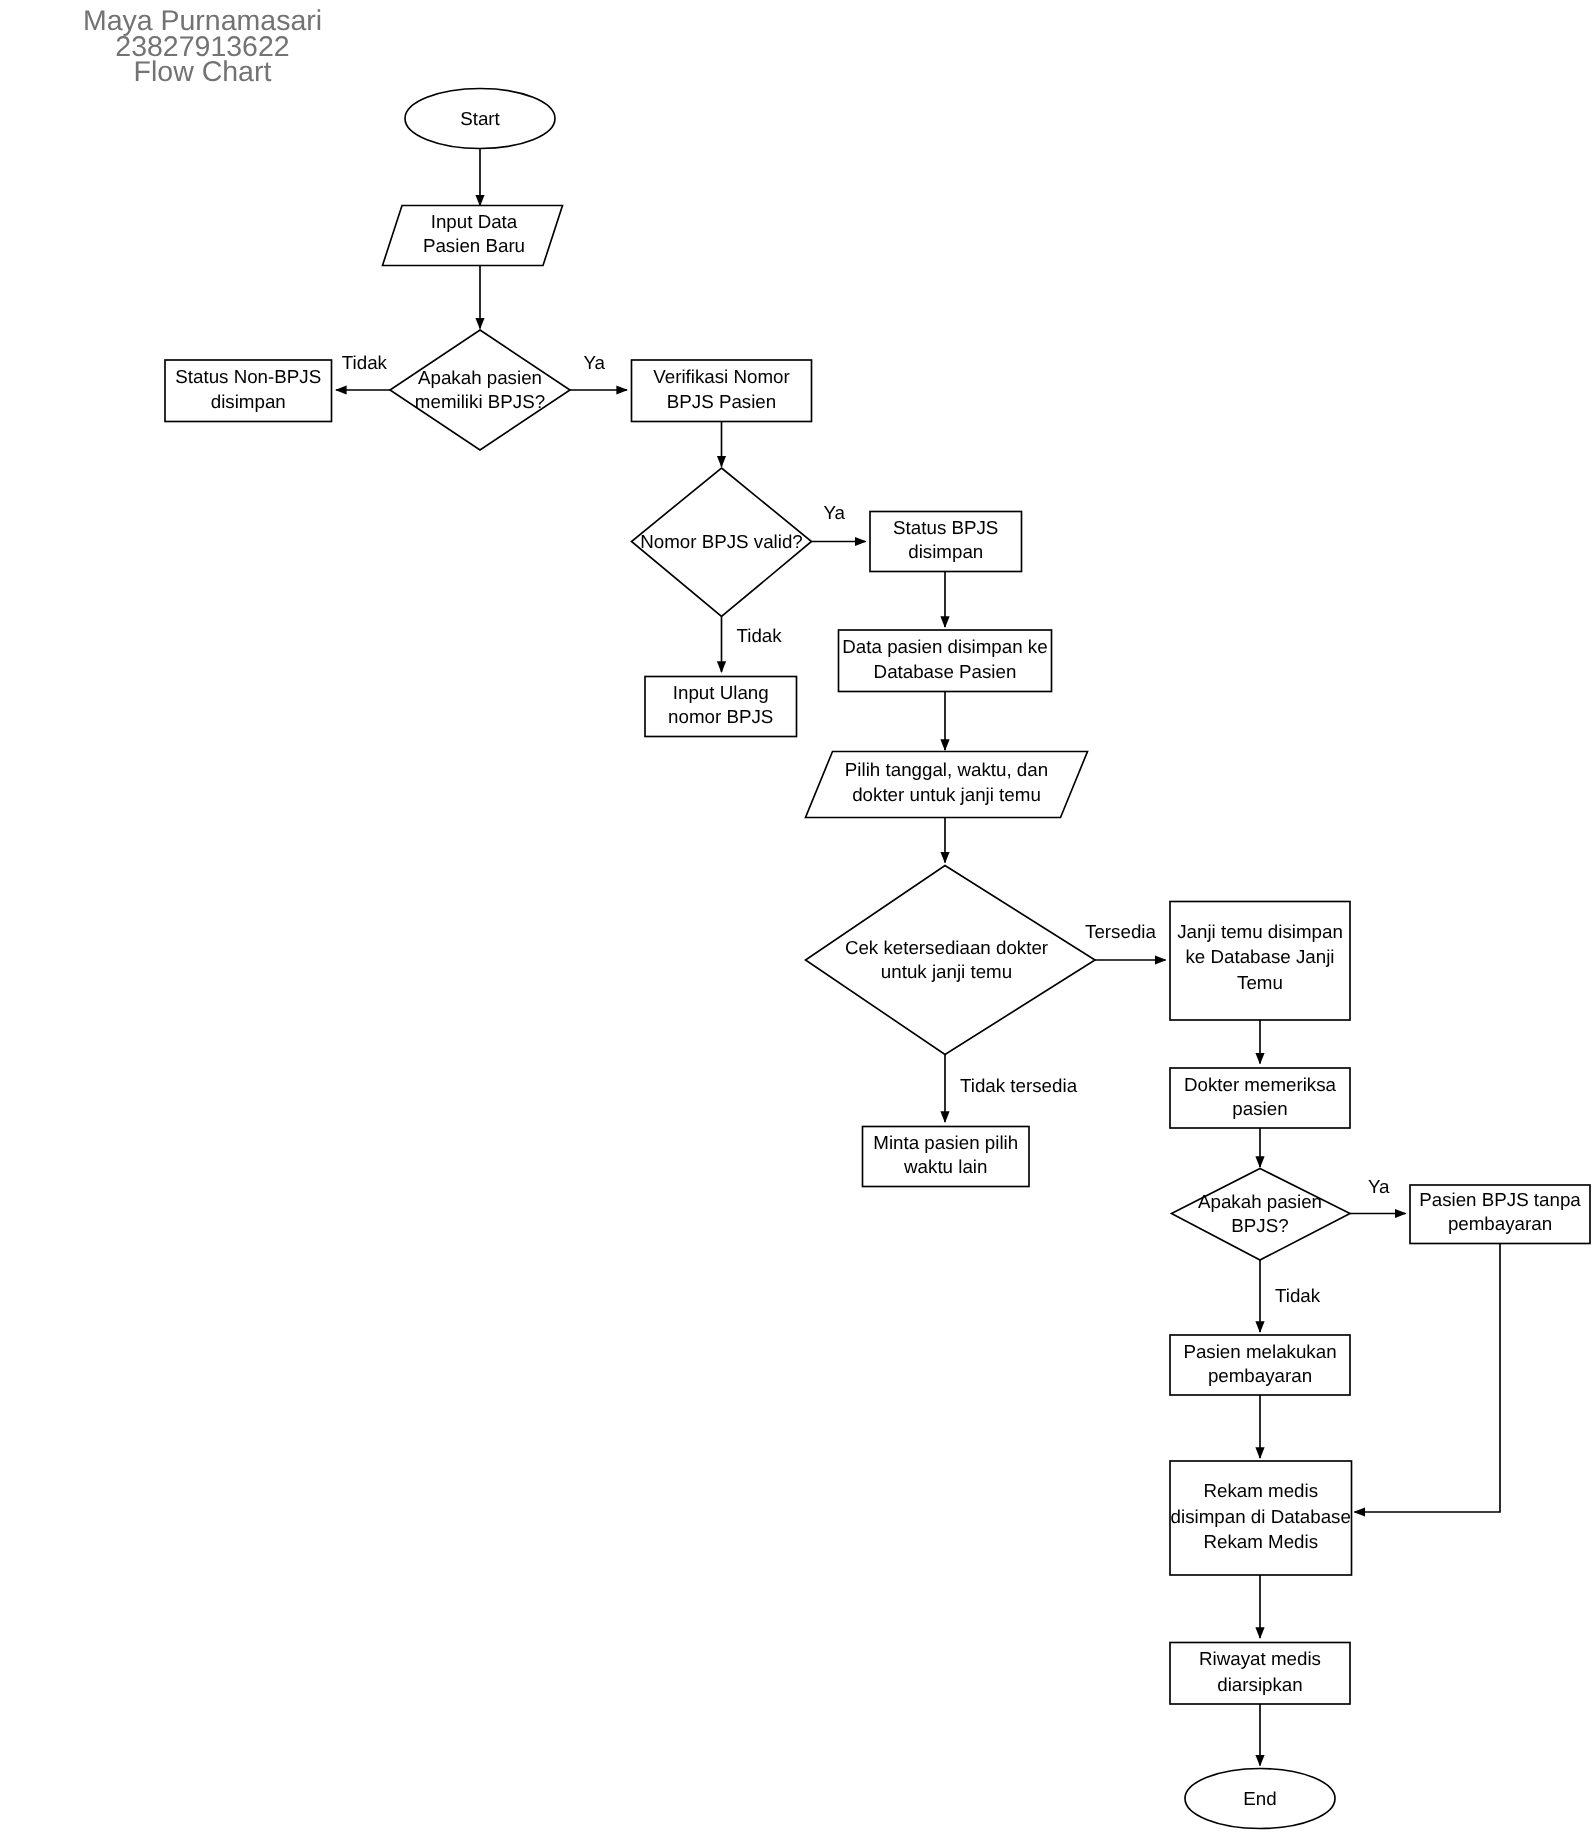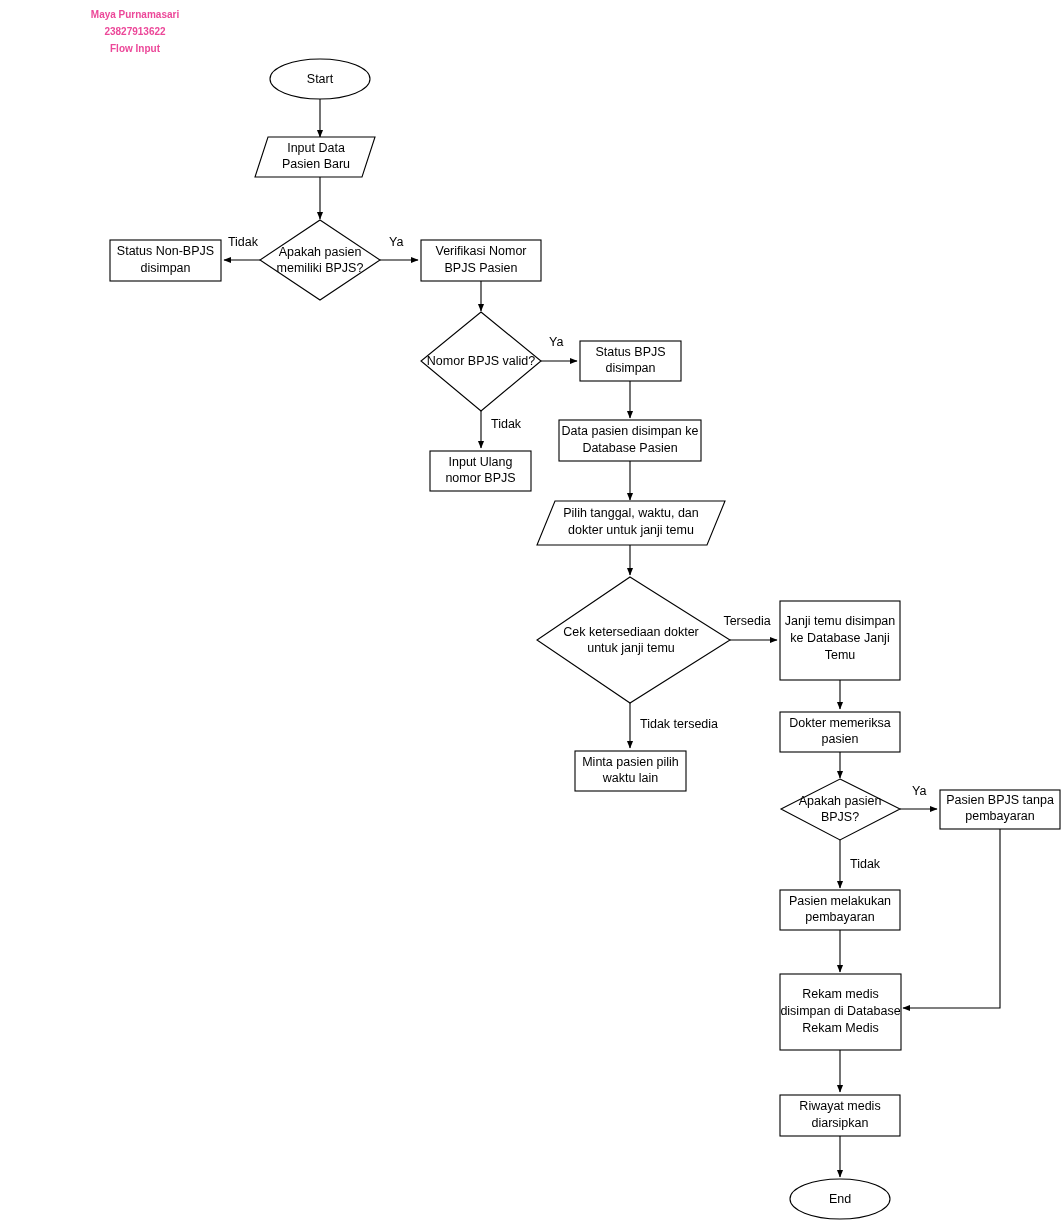--- a/index.html
+++ b/index.html
@@ -13,24 +13,24 @@
     position: relative;
     font-family: "Liberation Sans", sans-serif;
     overflow: hidden;
   }
   #header-block {
     position: absolute;
     left: 0px;
     top: 6px;
     width: 270px;
     text-align: center;
-    font-weight: bold;
-    font-size: 10px;
+    font-weight: normal;
+    font-size: 19px;
     line-height: 17px;
-    color: #ec4899;
+    color: #737373;
   }
   #header-block div { white-space: nowrap; }
   svg#flow {
     position: absolute;
     left: 0;
     top: 0;
     width: 1061px;
     height: 1221px;
   }
   .shape {
@@ -59,21 +59,21 @@
   .el-start { text-anchor: start; }
   .el-end   { text-anchor: end; }
   .el-mid   { text-anchor: middle; }
 </style>
 </head>
 <body>
 
 <div id="header-block">
   <div>Maya Purnamasari</div>
   <div>23827913622</div>
-  <div>Flow Input</div>
+  <div>Flow Chart</div>
 </div>
 
 <svg id="flow" viewBox="0 0 1061 1221">
   <defs>
     <marker id="arrow" viewBox="0 0 10 10" refX="9.2" refY="5" markerWidth="7" markerHeight="7" orient="auto-start-reverse">
       <path d="M 0 1 L 10 5 L 0 9 z" fill="#000000"></path>
     </marker>
   </defs>
 
   <g>

